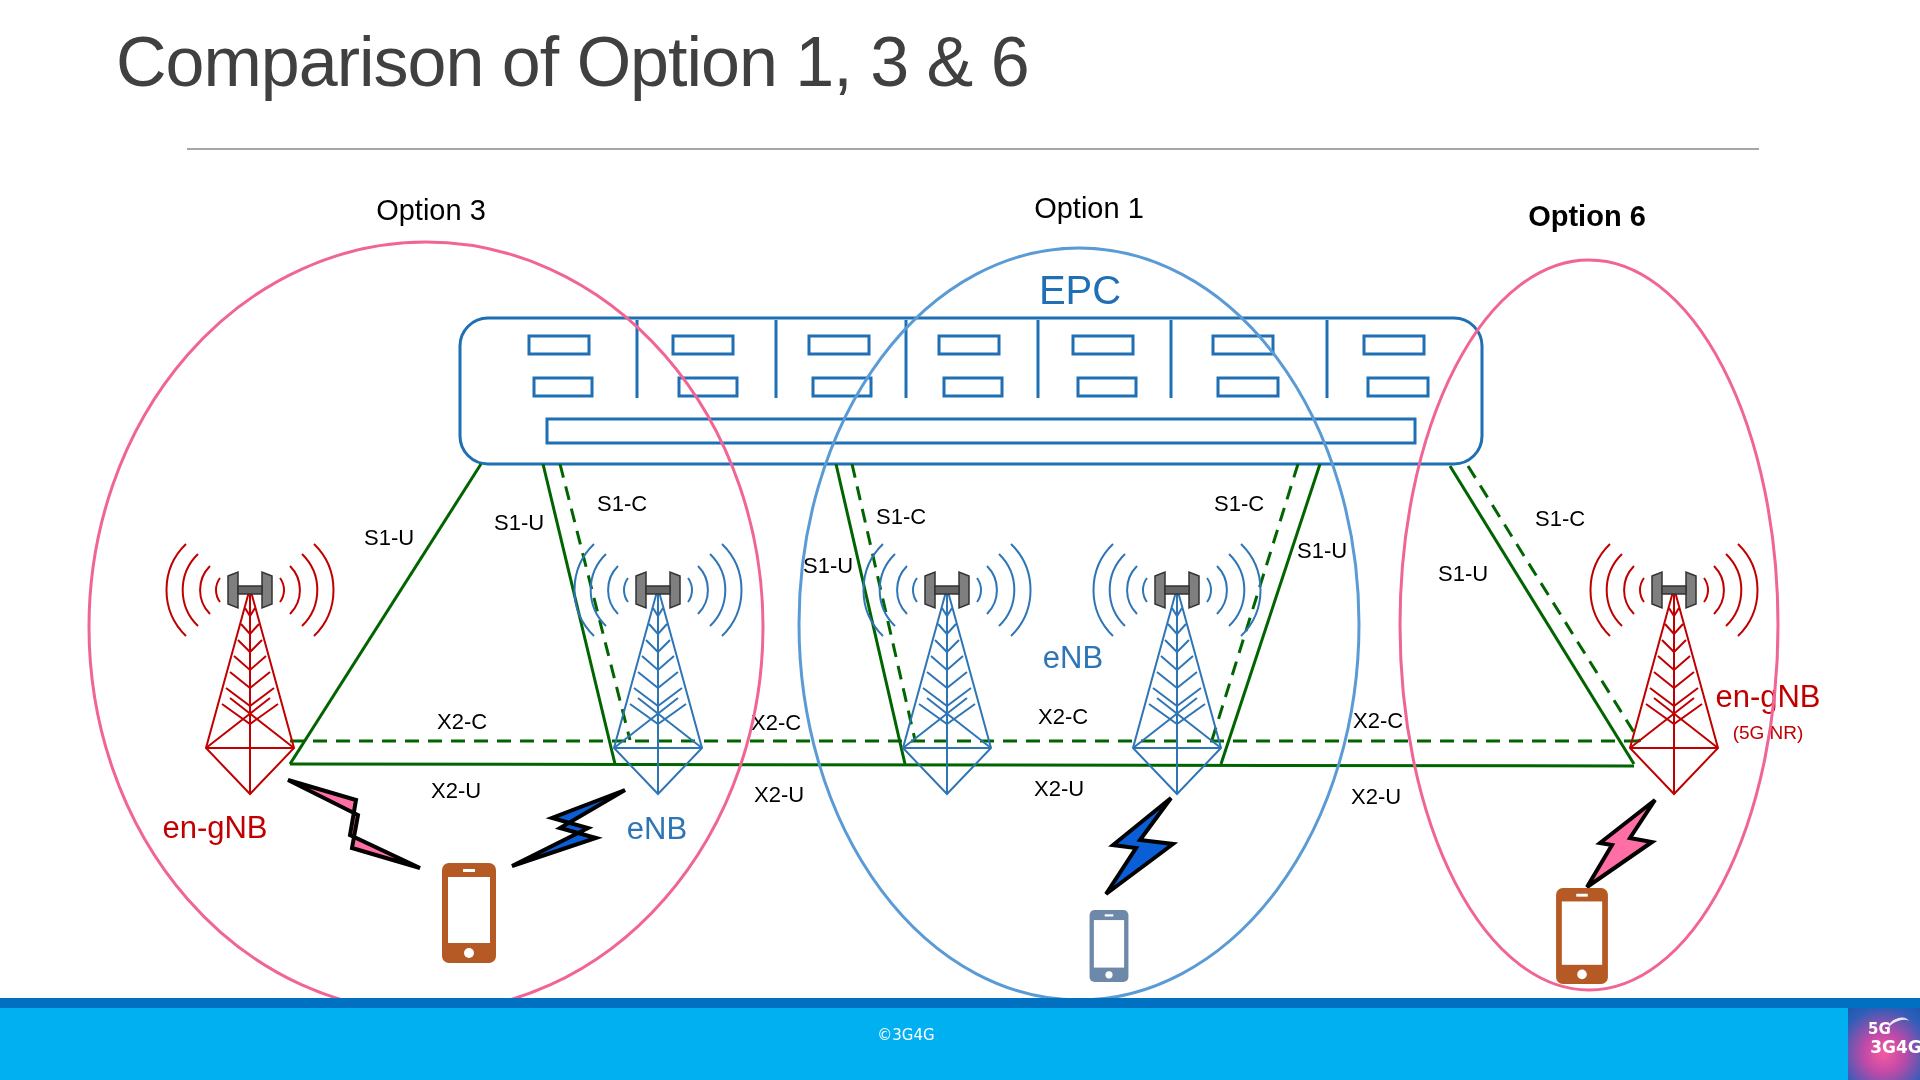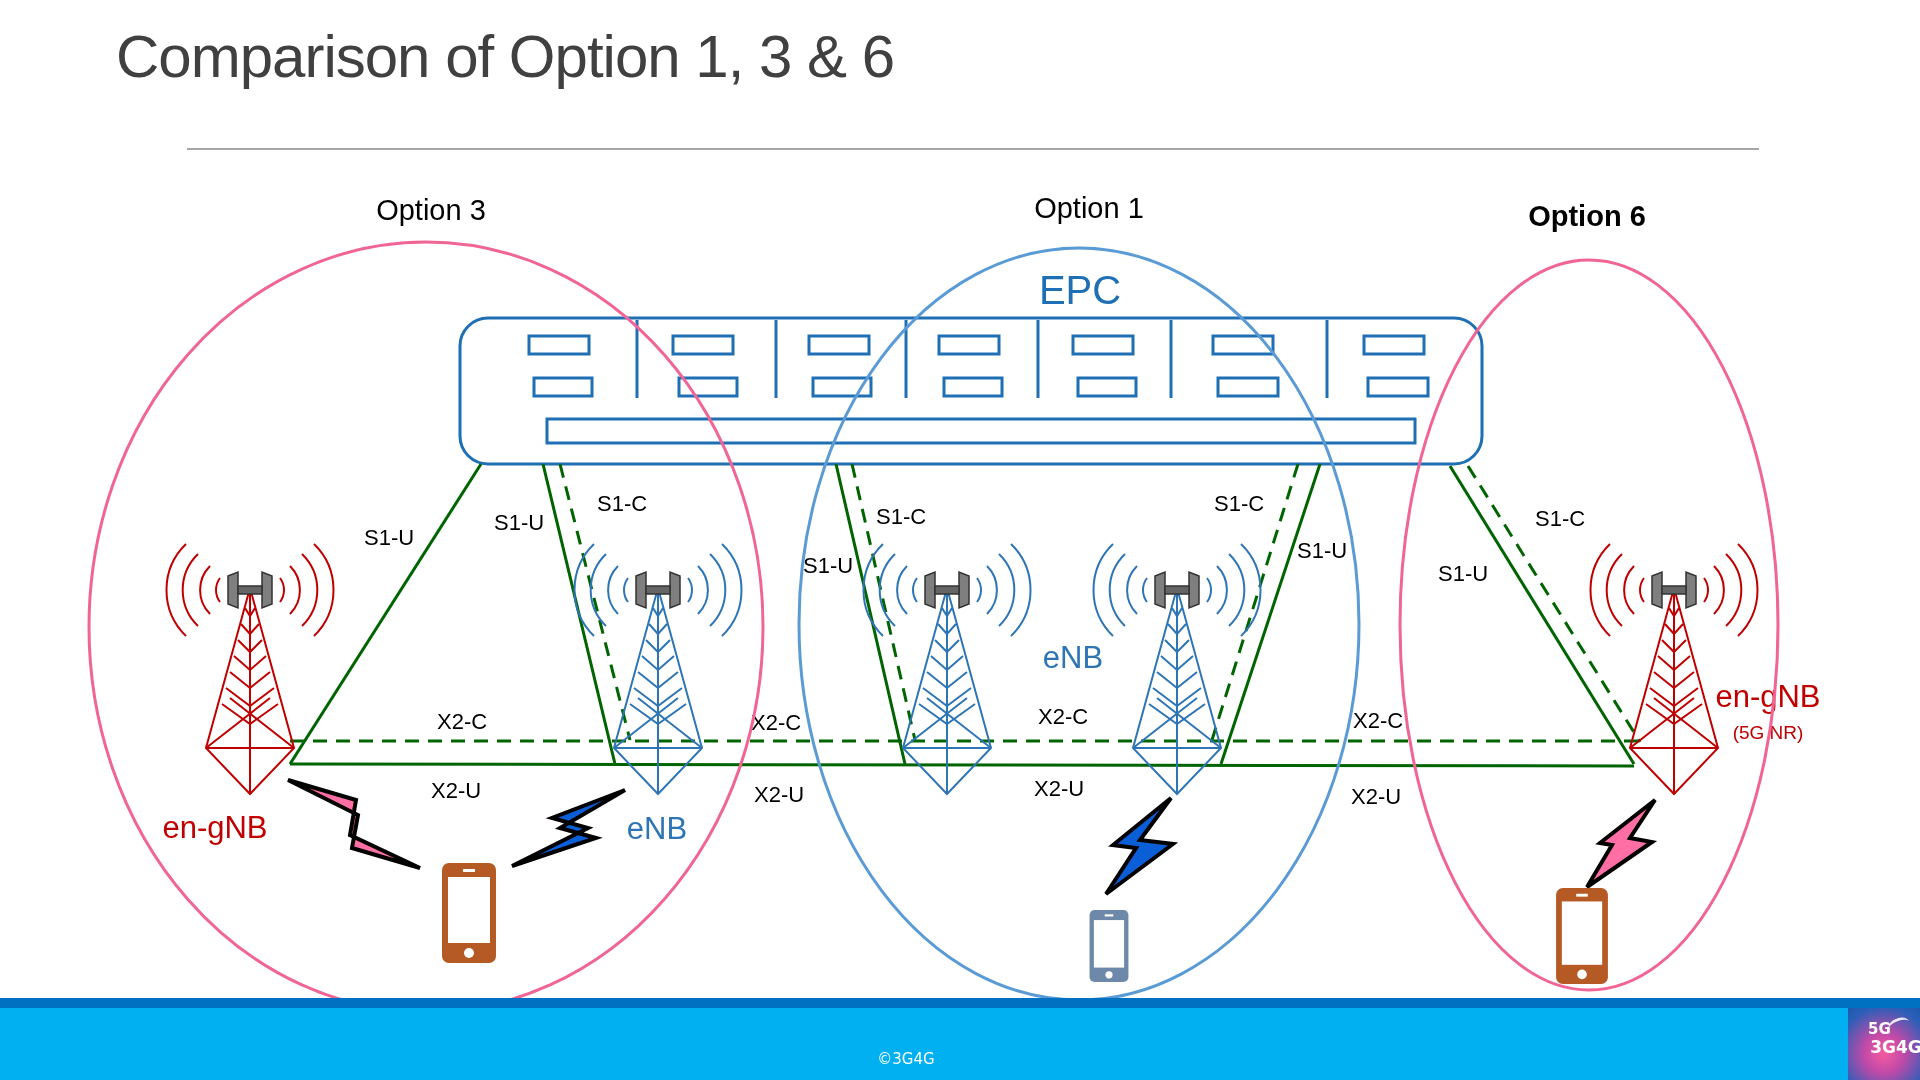--- a/index.html
+++ b/index.html
@@ -1,24 +1,24 @@
 <!DOCTYPE html>
 <html><head>
 <meta charset="utf-8">
 <style>
   html, body { margin:0; padding:0; }
   body { width:1920px; height:1080px; position:relative; background:#ffffff; overflow:hidden;
          font-family:"Liberation Sans", "DejaVu Sans", sans-serif; }
-  .title { position:absolute; left:116px; top:22px; font-size:60px; color:#404040;
+  .title { position:absolute; left:116px; top:22px; font-size:70px; color:#404040;
            font-family:"Liberation Sans", sans-serif; font-weight:normal; letter-spacing:-1px; white-space:nowrap; }
   .rule { position:absolute; left:187px; top:148px; width:1572px; height:2px; background:#a6a6a6; }
   svg.diagram { position:absolute; left:0; top:0; }
   .footer-dark { position:absolute; left:0; top:998px; width:1920px; height:10px; background:#0070c0; }
   .footer { position:absolute; left:0; top:1008px; width:1920px; height:72px; background:#00b0f0; }
-  .copyright { position:absolute; left:0; width:1812px; top:1050px; text-align:center; color:#ffffff;
+  .copyright { position:absolute; left:0; width:1812px; top:1026px; text-align:center; color:#ffffff;
                font-size:15px; font-family:"DejaVu Sans", sans-serif; }
   .logo { position:absolute; left:1848px; top:1008px; width:72px; height:82px;
           background: radial-gradient(circle at 50% 55%, #f55aa0 0%, #c04aa8 35%, #2a5fb8 80%, #1f58b0 100%);
           color:#fff; font-family:"DejaVu Sans", sans-serif; font-weight:bold; text-align:center; }
   .logo .l5g { position:absolute; left:20px; top:14px; font-size:15px; line-height:15px; }
   .logo .l34 { position:absolute; left:16px; top:30px; width:64px; font-size:17px; line-height:18px; }
   .logo .wave { position:absolute; left:40px; top:10px; width:22px; height:12px;
                 border-top:3px solid rgba(255,255,255,0.85); border-radius:50% 50% 0 0; transform:rotate(-20deg); }
 </style>
 </head>

